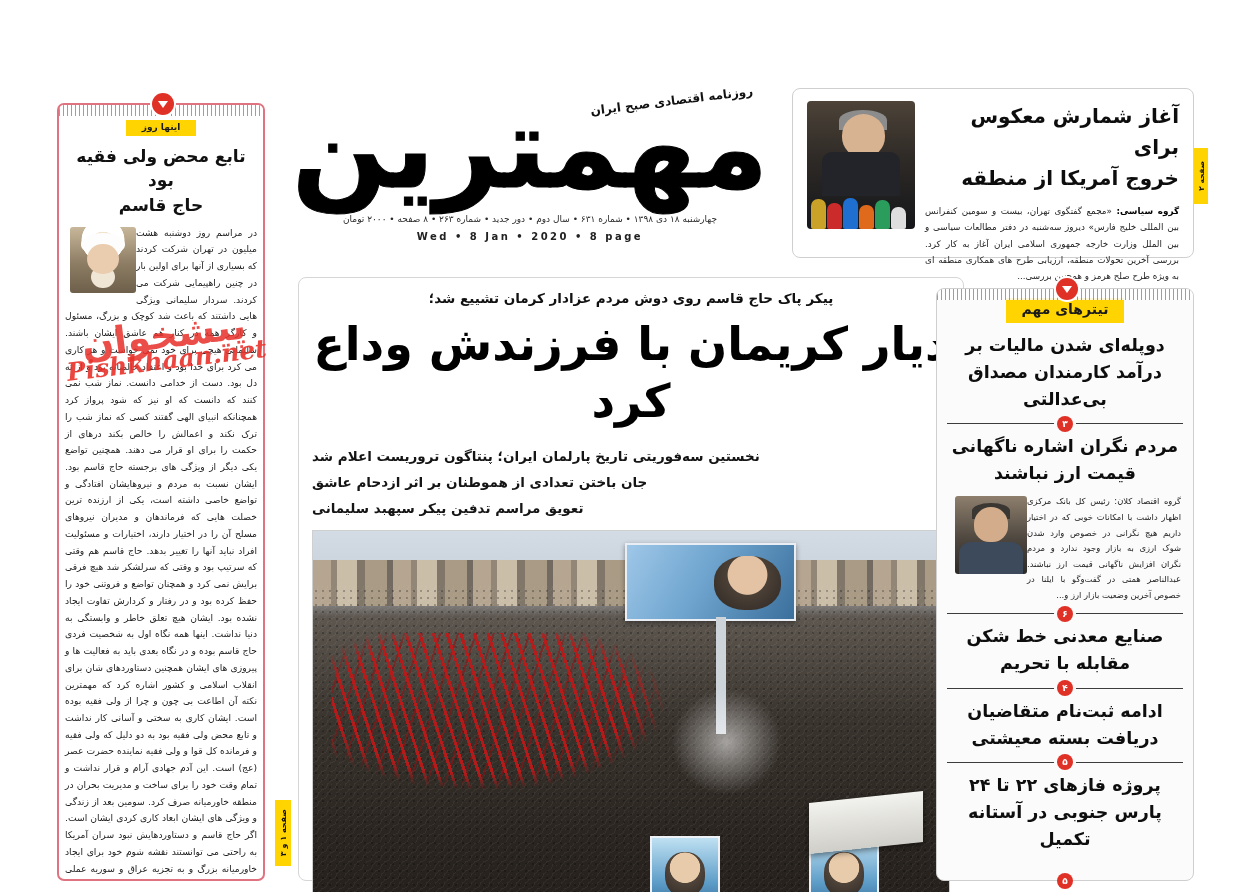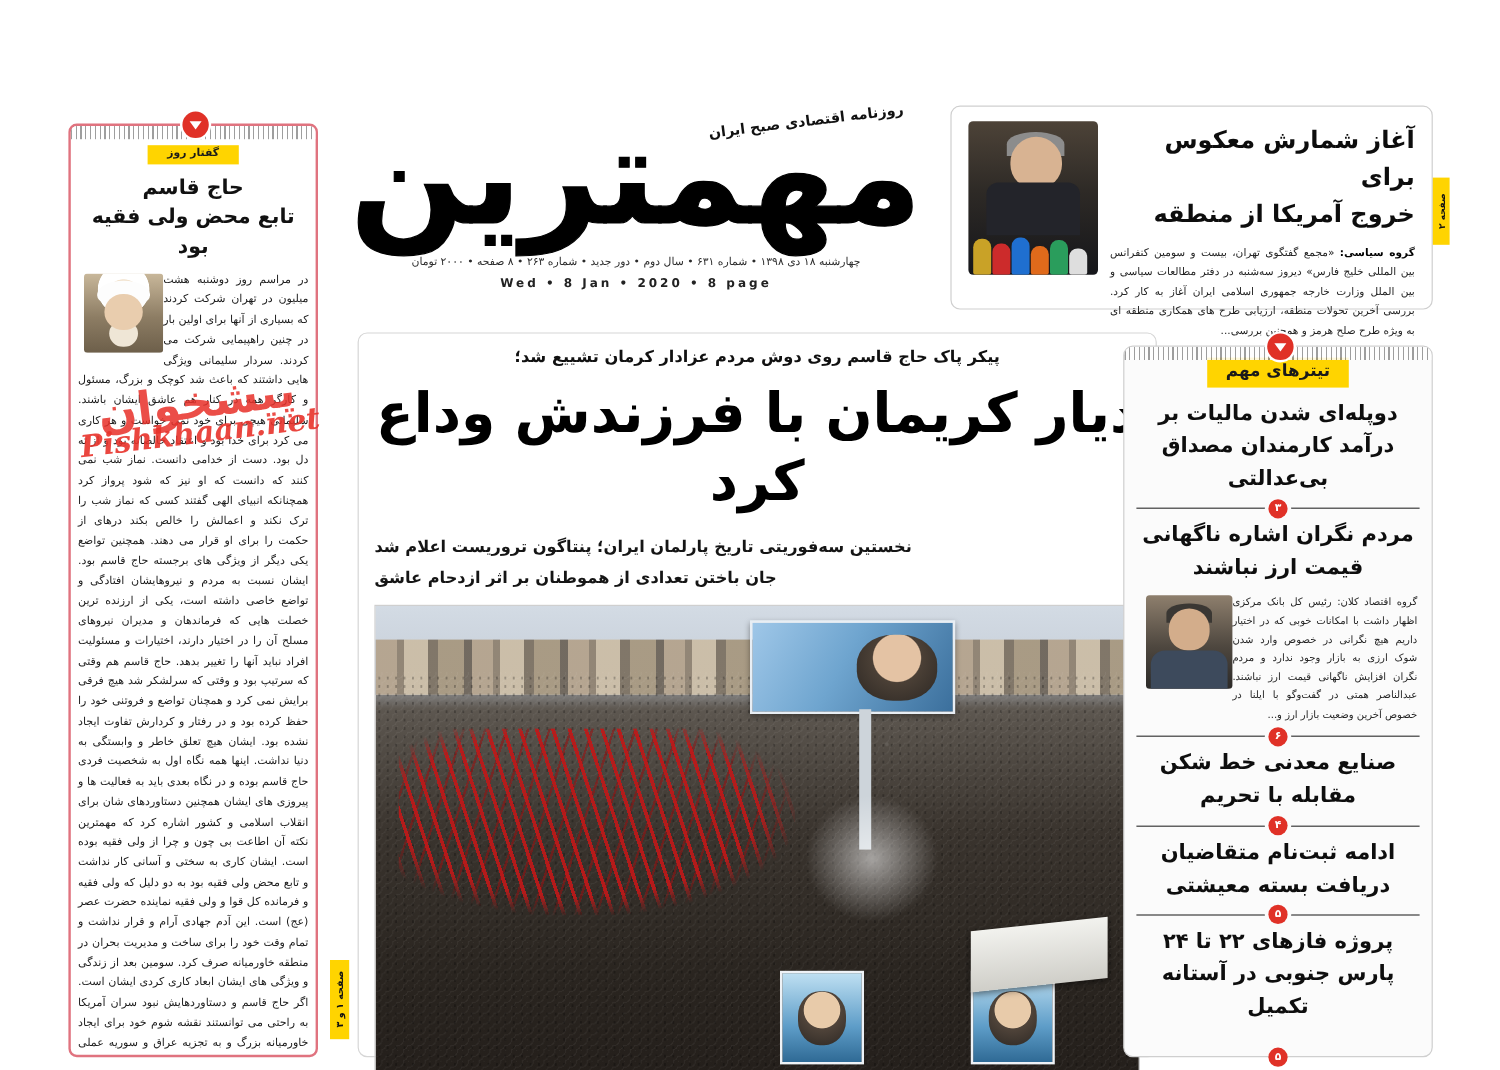--- a/index.html
+++ b/index.html
@@ -452,26 +452,26 @@
 <body>
 
 <div class="page">
 
   <div class="arrow-badge" style="left:152px; top:93px;"></div>
 
   <div id="left-col">
     <div class="comb"></div>
 
     <div class="left-label-wrap">
-      <span class="yellow-label">گفتار روز</span>
+      <span class="yellow-label">اینها روز</span>
     </div>
 
     <div class="op-title rtl">
+      <div>تابع محض ولی فقیه بود</div>
       <div>حاج قاسم</div>
-      <div>تابع محض ولی فقیه بود</div>
     </div>
 
 
     <div class="op-body">
       <div class="op-photo"></div>
       <span>در مراسم روز دوشنبه هشت میلیون در تهران شرکت کردند که بسیاری از آنها برای اولین بار در چنین راهپیمایی شرکت می کردند. سردار سلیمانی ویژگی هایی داشتند که باعث شد کوچک و بزرگ، مسئول و کارگر همه در کنار هم عاشق ایشان باشند. سلیمانی هیچی برای خود نمی خواست و هر کاری می کرد برای خدا بود و اعتقاد خالصانه بود و از ته دل بود. دست از خدامی دانست. نماز شب نمی کنند که دانست که او نیز که شود پرواز کرد همچنانکه انبیای الهی گفتند کسی که نماز شب را ترک نکند و اعمالش را خالص بکند درهای از حکمت را برای او قرار می دهند. همچنین تواضع یکی دیگر از ویژگی های برجسته حاج قاسم بود. ایشان نسبت به مردم و نیروهایشان افتادگی و تواضع خاصی داشته است، یکی از ارزنده ترین خصلت هایی که فرماندهان و مدیران نیروهای مسلح آن را در اختیار دارند، اختیارات و مسئولیت افراد نباید آنها را تغییر بدهد. حاج قاسم هم وقتی که سرتیپ بود و وقتی که سرلشکر شد هیچ فرقی برایش نمی کرد و همچنان تواضع و فروتنی خود را حفظ کرده بود و در رفتار و کردارش تفاوت ایجاد نشده بود. ایشان هیچ تعلق خاطر و وابستگی به دنیا نداشت. اینها همه نگاه اول به شخصیت فردی حاج قاسم بوده و در نگاه بعدی باید به فعالیت ها و پیروزی های ایشان همچنین دستاوردهای شان برای انقلاب اسلامی و کشور اشاره کرد که مهمترین نکته آن اطاعت بی چون و چرا از ولی فقیه بوده است. ایشان کاری به سختی و آسانی کار نداشت و تابع محض ولی فقیه بود به دو دلیل که ولی فقیه و فرمانده کل قوا و ولی فقیه نماینده حضرت عصر (عج) است. این آدم جهادی آرام و قرار نداشت و تمام وقت خود را برای ساخت و مدیریت بحران در منطقه خاورمیانه صرف کرد. سومین بعد از زندگی و ویژگی های ایشان ابعاد کاری کردی ایشان است. اگر حاج قاسم و دستاوردهایش نبود سران آمریکا به راحتی می توانستند نقشه شوم خود برای ایجاد خاورمیانه بزرگ و به تجزیه عراق و سوریه عملی کنند. این حاج قاسم بود که توانست رشته های آمریکا را نقش بر آب کند و کارنامه داعش در سوریه و عراق را به پایان برساند.</span>
     </div>
   </div>
 
   <div class="watermark">
@@ -523,20 +523,21 @@
   </div>
 
   <div id="main-story">
     <div class="ms-kicker">پیکر پاک حاج قاسم روی دوش مردم عزادار کرمان تشییع شد؛</div>
 
     <div class="ms-headline">دیار کریمان با فرزندش وداع کرد</div>
 
     <div class="ms-subs">
       <div class="ms-sub">نخستین سه‌فوریتی تاریخ پارلمان ایران؛ پنتاگون تروریست اعلام شد</div>
       <div class="ms-sub">جان باختن تعدادی از هموطنان بر اثر ازدحام عاشق</div>
+      <div class="ms-sub">تعویق مراسم تدفین پیکر سپهبد سلیمانی</div>
     </div>
 
     <div class="ms-photo">
       <div class="skyline"></div>
       <div class="crowd"></div>
       <div class="flags"></div>
       <div class="billboard"></div>
       <div class="pole"></div>
       <div class="smoke"></div>
       <div class="banner b1"></div>

